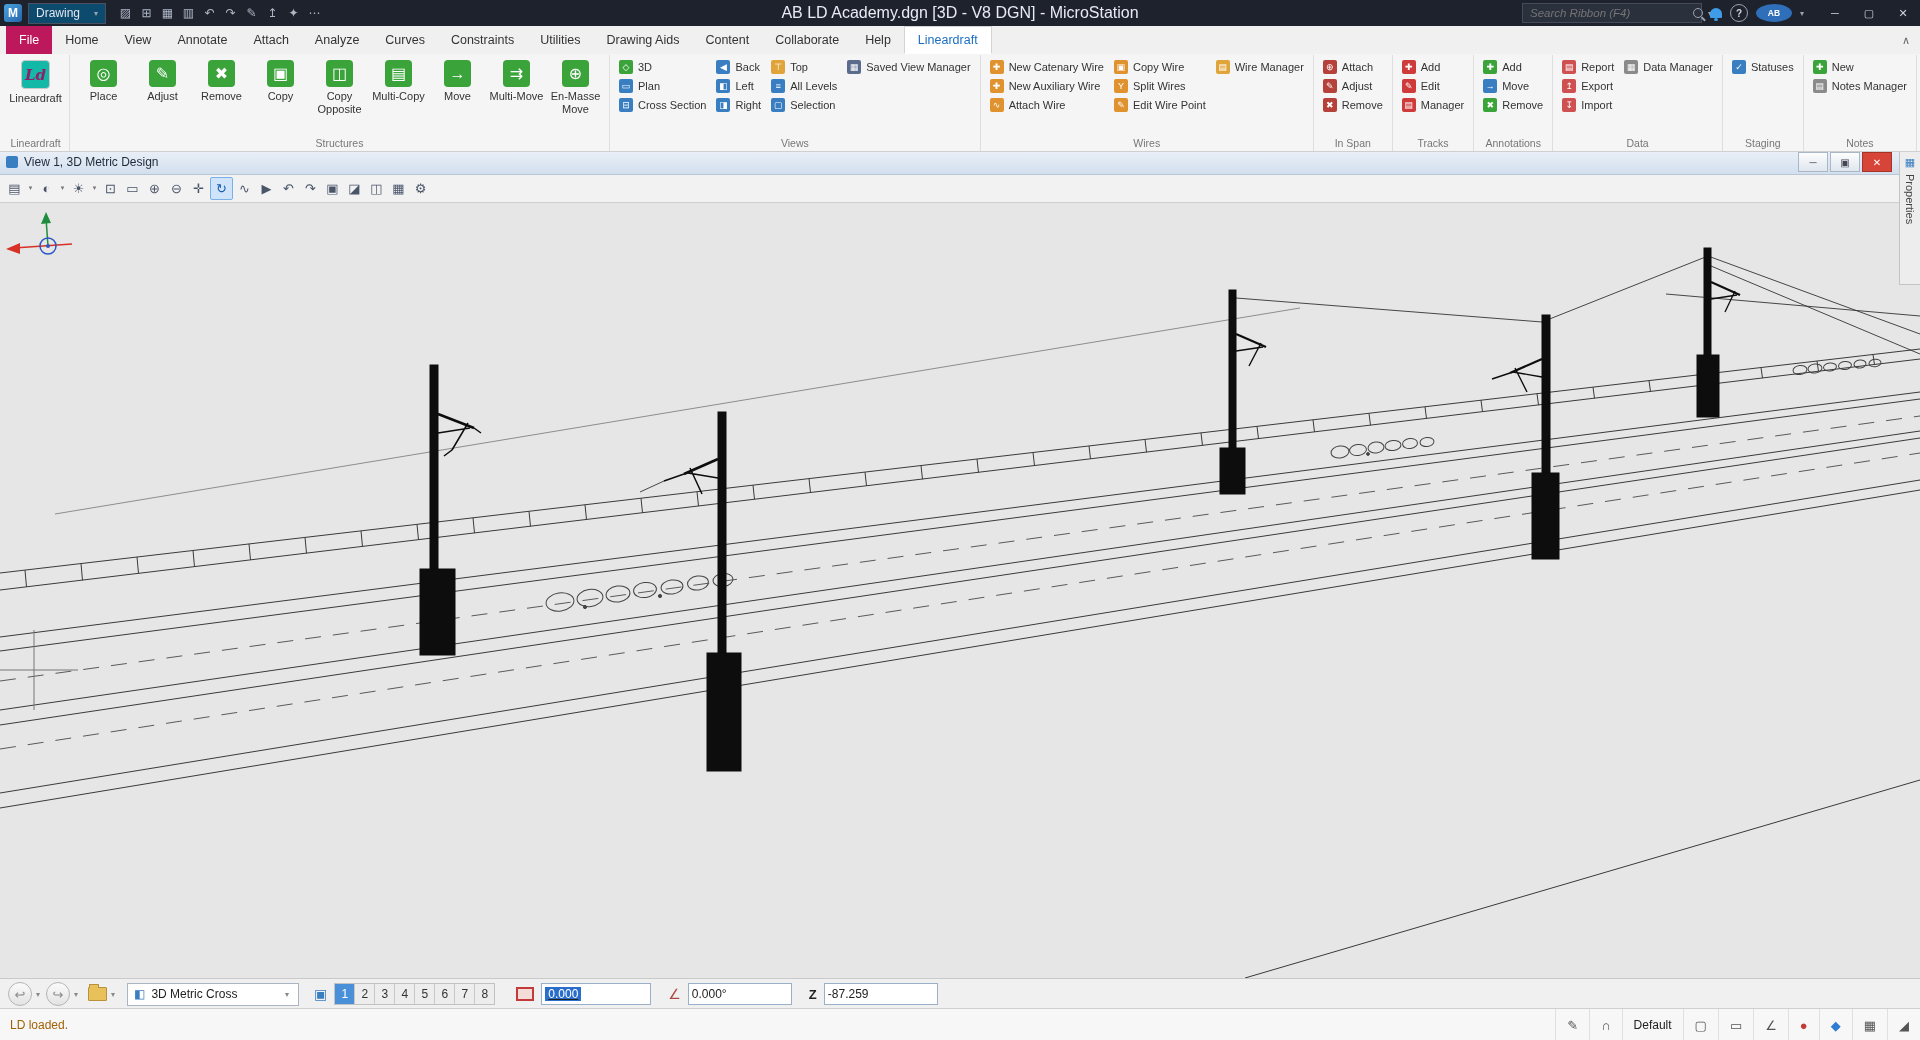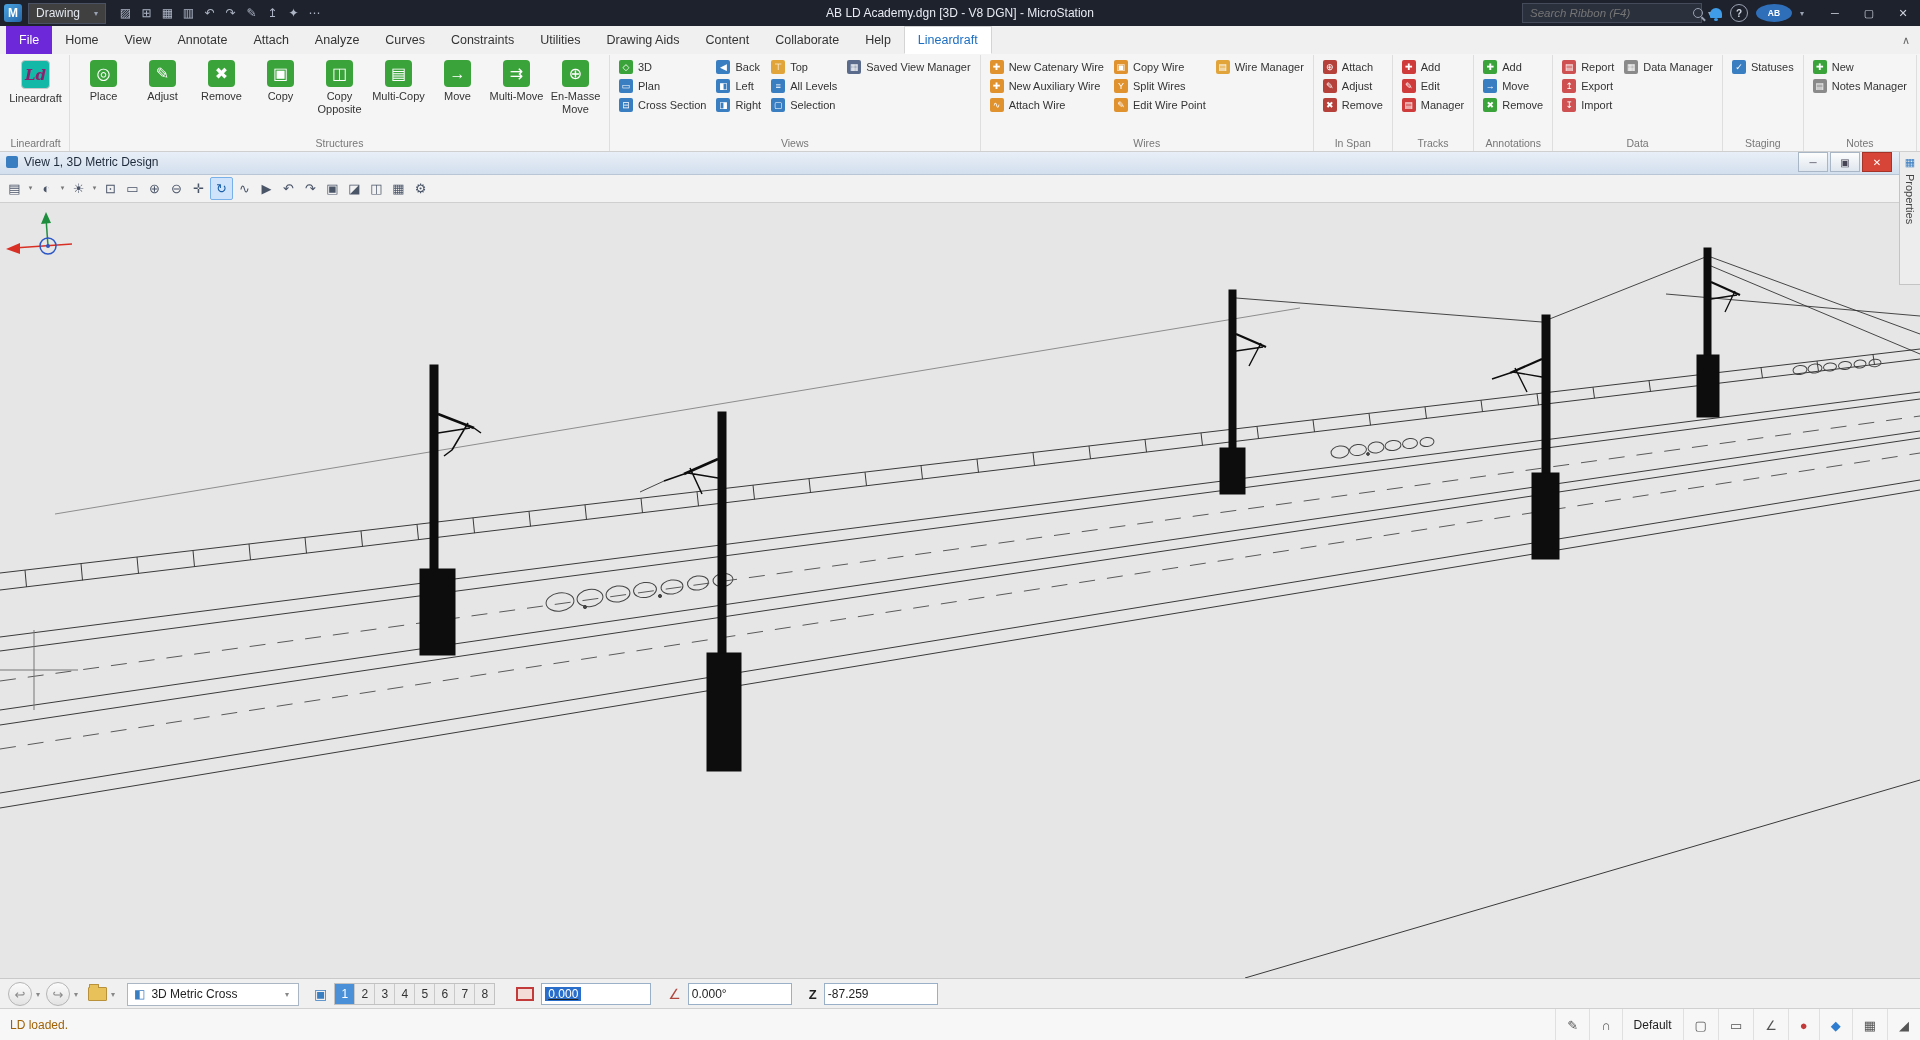--- a/index.html
+++ b/index.html
@@ -4,25 +4,25 @@
 <style>
   html,body{margin:0;padding:0;}
   body{width:1920px;height:1040px;overflow:hidden;position:relative;background:#e6e6e6;
        font-family:"Liberation Sans",sans-serif;font-size:12px;color:#222;}
 
   
   .titlebar{position:absolute;top:0;left:0;right:0;height:26px;background:#1e222d;display:flex;
             align-items:center;gap:6px;padding:0 0 0 4px;color:#d7dce6;z-index:30;}
   .ms-logo{width:18px;height:18px;border-radius:3px;background:linear-gradient(135deg,#4aa3e0,#2565a8);
            color:#fff;font-weight:bold;font-size:12px;display:flex;align-items:center;justify-content:center;}
-  .workflow{height:19px;background:#404040;border:1px solid #4a5162;display:flex;align-items:center;
+  .workflow{height:19px;background:#0c4a6e;border:1px solid #4a5162;display:flex;align-items:center;
             gap:14px;padding:0 7px;font-size:12px;color:#e3e7ef;}
   .qicons{display:flex;align-items:center;gap:2px;margin-left:4px;}
   .qicon{width:19px;height:18px;display:flex;align-items:center;justify-content:center;color:#aeb6c6;font-size:12px;}
-  .win-title{position:absolute;left:50%;transform:translateX(-50%);font-size:12px;color:#e8ebf2;white-space:nowrap;}
+  .win-title{position:absolute;left:50%;transform:translateX(-50%);font-size:16px;color:#e8ebf2;white-space:nowrap;}
   .tb-right{margin-left:auto;display:flex;align-items:center;gap:8px;}
   .searchbox{width:168px;height:18px;background:#2b303d;border:1px solid #454b5a;display:flex;
              align-items:center;padding:0 5px;gap:5px;}
   .searchbox input{flex:1;background:transparent;border:none;outline:none;color:#cfd5e0;
                    font-style:italic;font-size:11.5px;font-family:"Liberation Sans",sans-serif;}
   .mag{width:8px;height:8px;border:1.5px solid #9aa2b2;border-radius:50%;position:relative;flex:0 0 auto;}
   .mag::after{content:"";position:absolute;width:5px;height:1.5px;background:#9aa2b2;
               transform:rotate(45deg);right:-4px;bottom:-2px;}
   .bell{width:12px;height:10px;background:#3f9ce8;border-radius:6px 6px 1px 1px;position:relative;}
   .bell::after{content:"";position:absolute;left:4px;bottom:-3px;width:4px;height:3px;border-radius:50%;background:#3f9ce8;}
@@ -31,21 +31,21 @@
   .avatar{width:36px;height:18px;border-radius:50%;background:#2f6fba;color:#fff;font-size:8.5px;
           font-weight:bold;display:flex;align-items:center;justify-content:center;}
   .ddv{font-size:8px;color:#9aa2b2;}
   .winbtns{display:flex;margin-left:6px;}
   .wbtn{width:34px;height:26px;display:flex;align-items:center;justify-content:center;color:#cfd4de;font-size:11px;}
 
   
   .tabrow{position:absolute;top:26px;left:0;right:0;height:28px;background:#f0f0f0;
           border-bottom:1px solid #dcdcdc;display:flex;align-items:stretch;padding-left:6px;z-index:20;}
   .tab{display:flex;align-items:center;padding:0 13px;font-size:12.5px;color:#333;cursor:default;}
-  .tab.file{background:#6d28d9;color:#fff;}
+  .tab.file{background:#be185d;color:#fff;}
   .tab.active{background:#fff;color:#1b6ec2;border:1px solid #d4d4d4;border-bottom:1px solid #fff;}
   .collapse-ico{margin-left:auto;margin-right:10px;align-self:center;color:#666;font-size:11px;}
 
   
   .ribbon{position:absolute;top:54px;left:0;right:0;height:96px;background:#f5f5f5;
           border-bottom:1px solid #cfcfcf;display:flex;align-items:stretch;padding:1px 2px 0;z-index:20;}
   .rib-group{display:flex;flex-direction:column;border-right:1px solid #dedede;padding:2px 5px 0;}
   .rib-content{flex:1;display:flex;align-items:flex-start;gap:2px;}
   .rib-label{height:15px;line-height:15px;text-align:center;font-size:10.5px;color:#777;}
   .rbl{display:flex;flex-direction:column;align-items:center;width:57px;padding-top:3px;gap:3px;border-radius:3px;}

